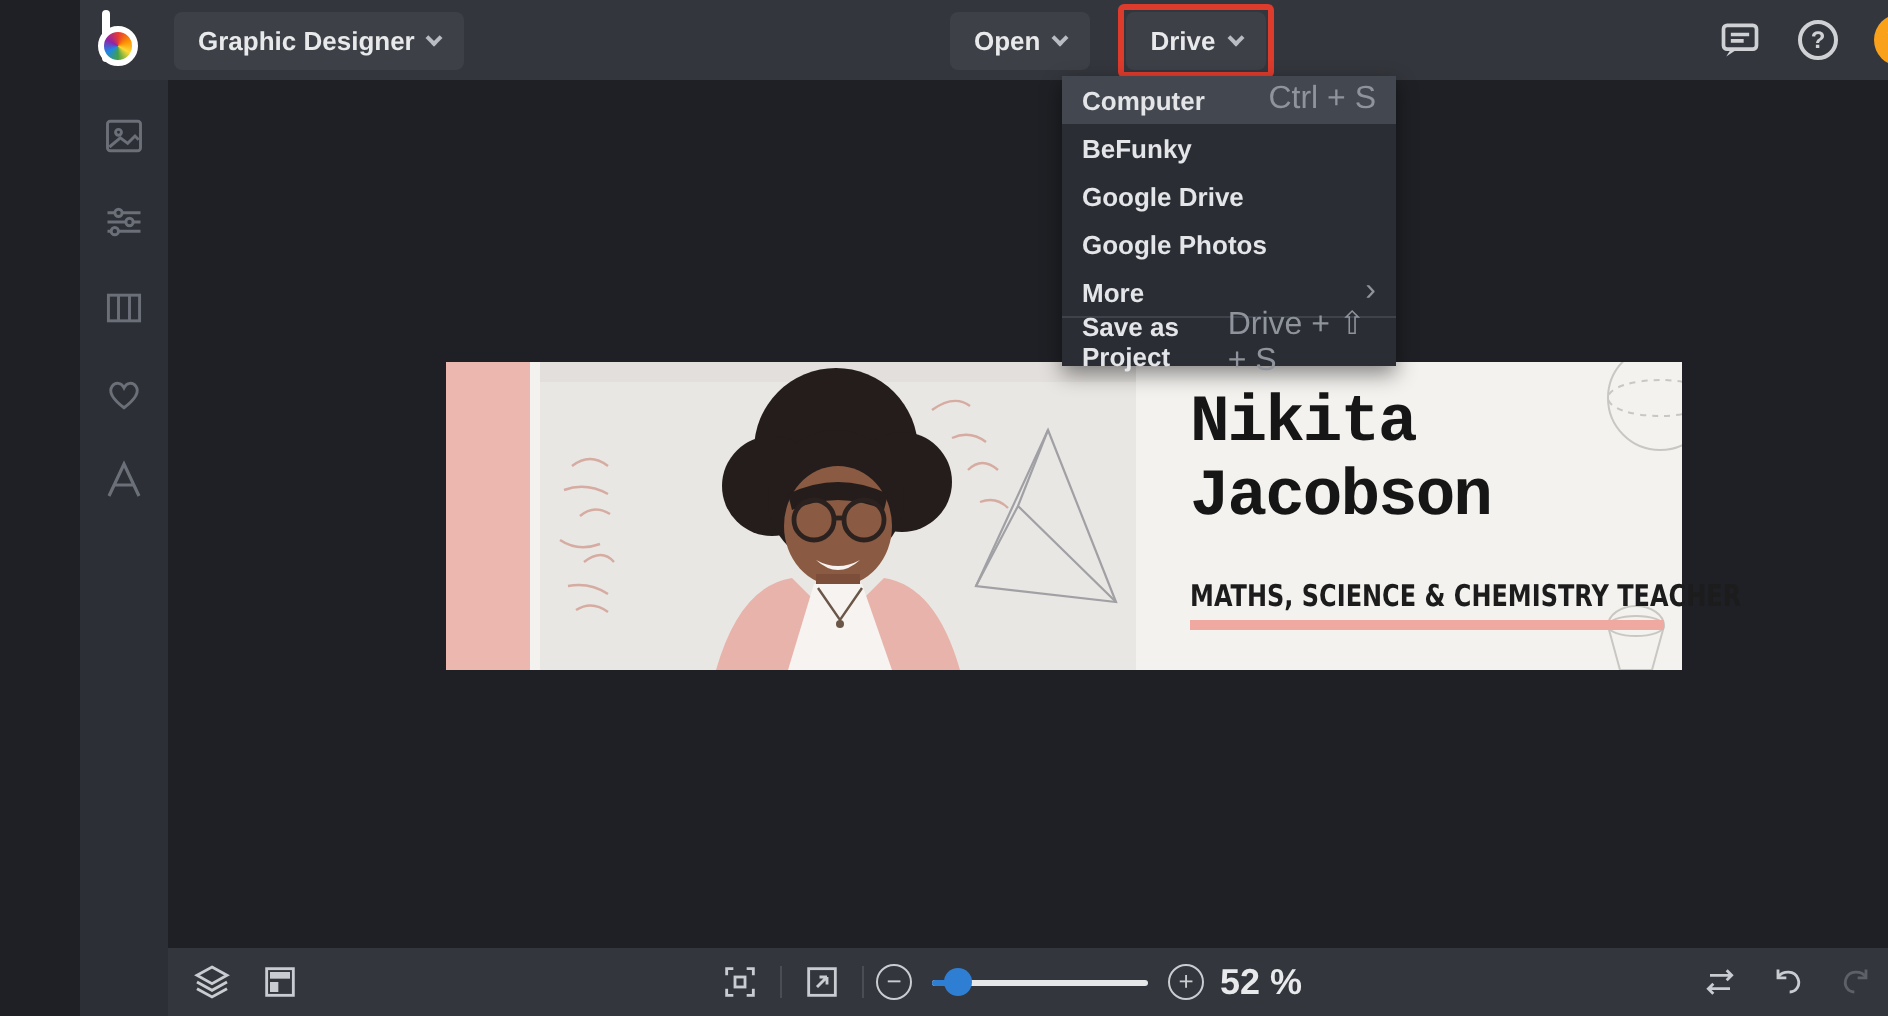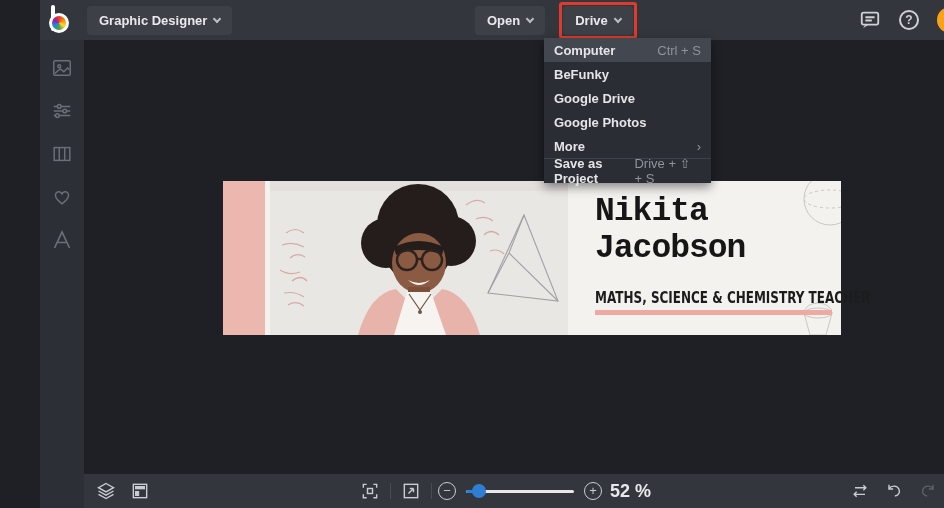--- a/index.html
+++ b/index.html
@@ -23,26 +23,26 @@
   .save-wrap{border:3px solid #dd3b2c;border-radius:3px;padding:1px;}
   .right-group{position:absolute;right:10px;top:0;height:40px;display:flex;align-items:center;gap:18px;}
   .iconbtn{display:flex;align-items:center;justify-content:center;cursor:pointer;}
   .avatar{width:26px;height:26px;border-radius:50%;background:#f9a11b;color:#fff;font-weight:bold;
           font-size:13px;display:flex;align-items:center;justify-content:center;}
   .av-wrap{display:flex;align-items:center;gap:5px;cursor:pointer;}
   .helpc{width:20px;height:20px;border:2px solid #cfd1d5;border-radius:50%;color:#cfd1d5;
          font-size:12px;font-weight:bold;display:flex;align-items:center;justify-content:center;}
 
   
-  .menu{position:absolute;left:504px;top:38px;width:167px;background:#2a2d33;z-index:6;
+  .menu{position:absolute;left:491px;top:38px;width:167px;background:#2a2d33;z-index:6;
         box-shadow:0 4px 10px rgba(0,0,0,.45);font-size:13px;}
   .menu-row{height:24px;display:flex;align-items:center;justify-content:space-between;
             padding:0 10px;cursor:pointer;color:#e4e5e8;font-weight:bold;}
   .menu-row.hl{background:#43474f;}
-  .ms{color:#8f939b;font-weight:normal;font-size:13px;}
+  .ms{color:#8f939b;font-weight:normal;font-size:16px;}
   .menu-div{height:1px;background:#3e424a;margin:0;}
 
   
   .sidebar{position:absolute;left:0;top:40px;width:44px;height:468px;background:#2c2f35;z-index:4;
            display:flex;flex-direction:column;align-items:center;padding-top:13px;gap:13px;}
   .side-ic{width:30px;height:30px;display:flex;align-items:center;justify-content:center;cursor:pointer;}
   .side-ic svg{stroke:#6b6f78;}
 
   
   .canvas{position:absolute;left:44px;top:40px;width:900px;height:434px;background:#1e2025;}

